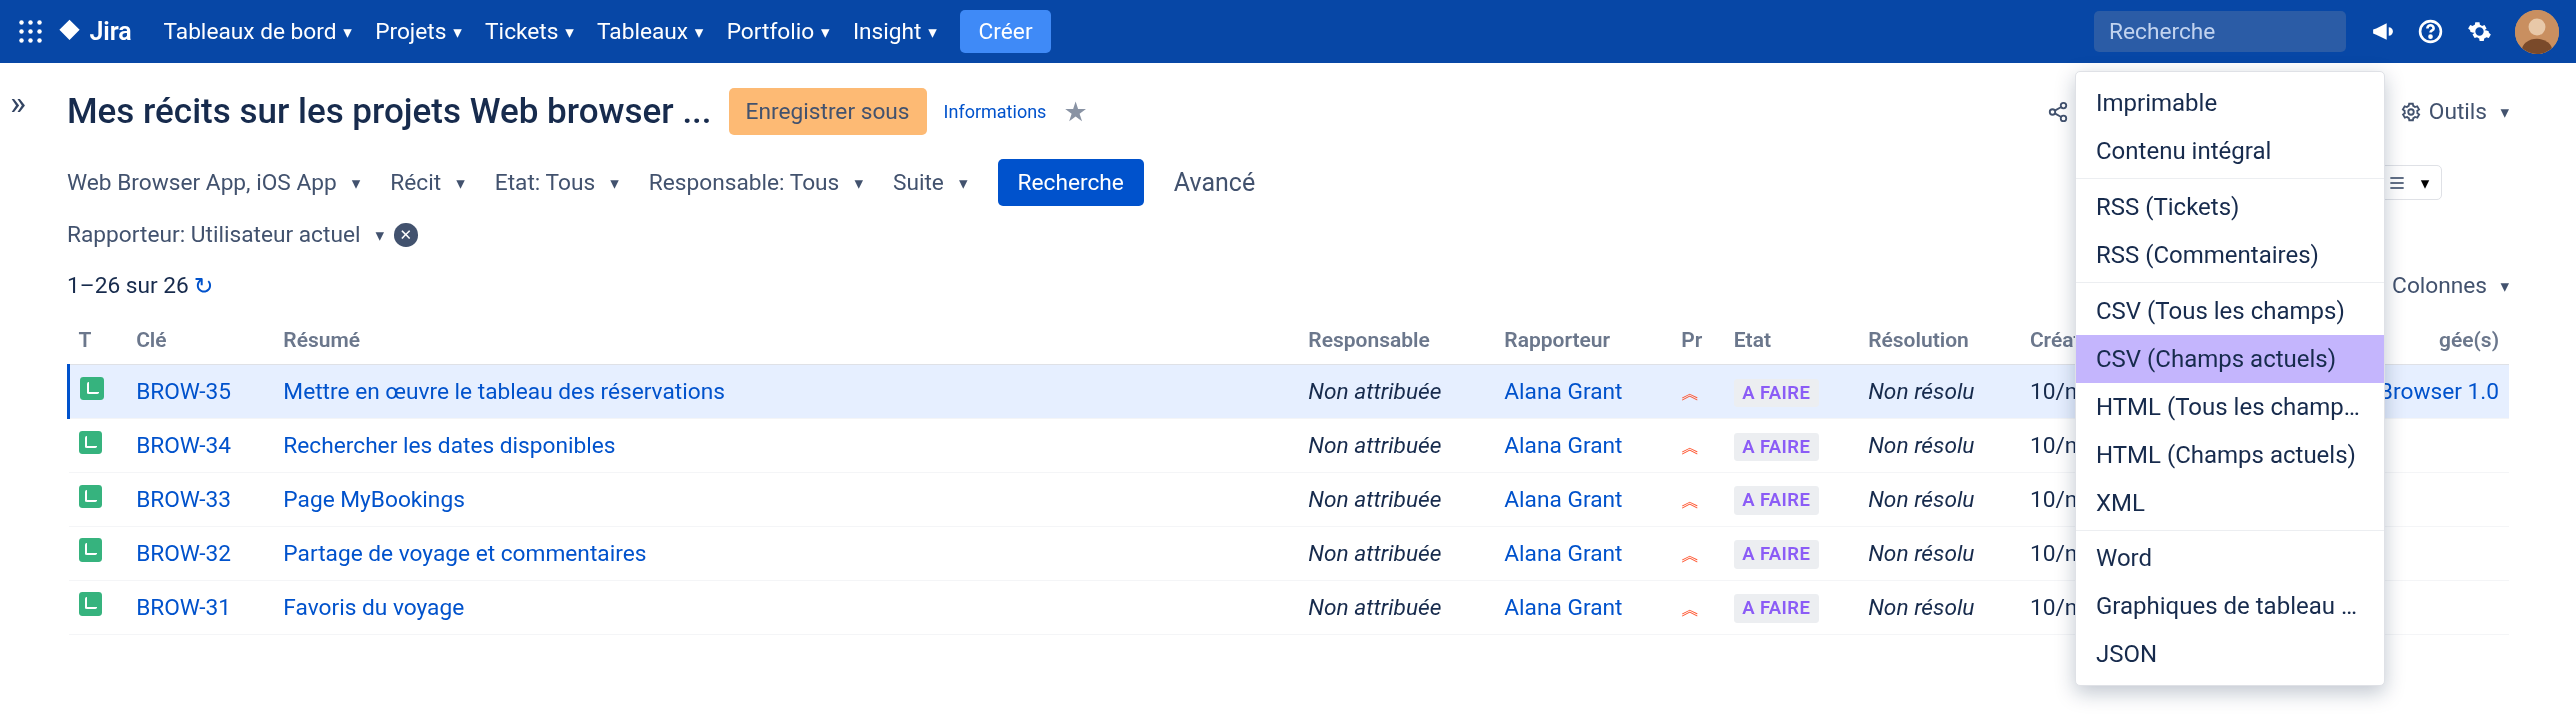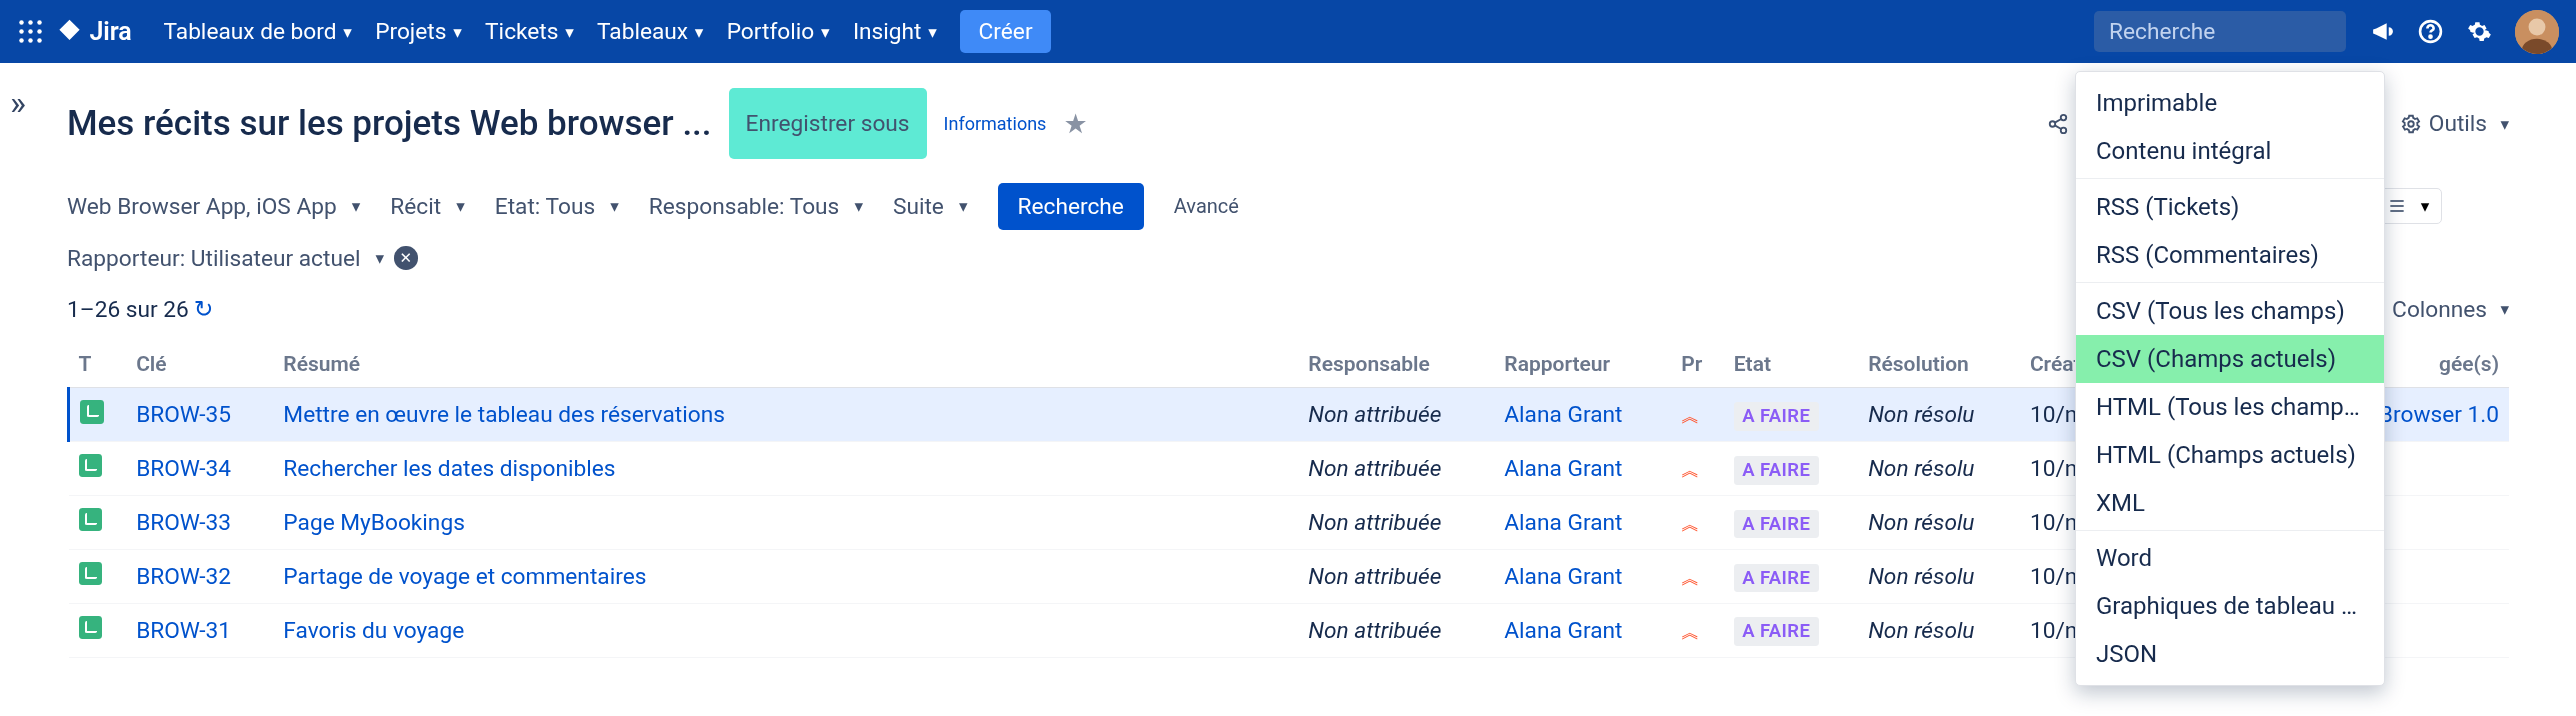--- a/index.html
+++ b/index.html
@@ -18,37 +18,37 @@
 .search-box input { background: transparent; border: none; color: #deebff; font-size: 22.7px; outline: none; flex: 1; }
 .search-box input::placeholder { color: #c1d3ef; }
 .top-icon { margin-left: 23.5px; display: inline-flex; cursor: pointer; }
 .avatar { width: 44px; height: 44px; border-radius: 50%; background: #d0a070; margin-left: 23.5px; overflow: hidden; }
 
 
 .page { padding: 25px 67px 0 67px; position: relative; }
 .expand-side { position: absolute; left: 10px; top: 20px; font-size: 34px; color: #344563; cursor: pointer; }
 .header-row { display: flex; align-items: center; gap: 17px; margin-bottom: 23.5px; }
 .page-title { font-size: 35px; font-weight: 500; color: #172b4d; }
-.save-as { background: #5eead4; color: #42526e; border: none; border-radius: 5px; padding: 22px 17px; font-size: 22.7px; cursor: pointer; }
+.save-as { background: #fdba74; color: #42526e; border: none; border-radius: 5px; padding: 10px 17px; font-size: 22.7px; cursor: pointer; }
 .info-link { color: #0052cc; font-size: 18px; text-decoration: none; }
 .star-icon { color: #8993a4; font-size: 27px; cursor: pointer; }
 .header-spacer { flex: 1; }
 .hdr-btn { display: inline-flex; align-items: center; gap: 8.4px; padding: 8.4px 15px; color: #42526e; font-size: 22.7px; cursor: pointer; border-radius: 5px; }
 .export-btn { background: #253858; color: #fff; border: 2.5px solid #ff5630; border-radius: 6.7px; padding: 8.4px 15px; display: inline-flex; align-items: center; gap: 8.4px; font-size: 22.7px; cursor: pointer; }
 .export-btn .chevron { color: #fff; }
 .tools-btn { display: inline-flex; align-items: center; gap: 6.7px; color: #42526e; font-size: 22.7px; cursor: pointer; margin-left: 15px; }
 
 
 .filter-row { display: flex; align-items: center; gap: 30px; flex-wrap: wrap; margin-bottom: 15px; }
 .filter-row2 { display: flex; align-items: center; gap: 10px; margin-bottom: 23.5px; }
 .fdrop { display: inline-flex; align-items: center; gap: 8.4px; color: #42526e; font-size: 22.7px; cursor: pointer; }
 .text-filter { border: 1.7px solid #dfe1e6; border-radius: 5px; padding: 8.4px 13.4px; font-size: 22.7px; width: 243px; }
 .text-filter::placeholder { color: #7a869a; }
 .search-btn { background: #0052cc; color: #fff; border: none; border-radius: 5px; padding: 10px 20px; font-size: 22.7px; cursor: pointer; }
-.adv-link { color: #42526e; font-size: 20px; cursor: pointer; }
+.adv-link { color: #42526e; font-size: 25px; cursor: pointer; }
 .clear-chip { background: #42526e; color: #fff; border-radius: 50%; width: 23.5px; height: 23.5px; display: inline-flex; align-items: center; justify-content: center; font-size: 15px; cursor: pointer; }
 .view-toggle { border: 0.8px solid #dfe1e6; border-radius: 5px; padding: 6.7px 11.7px; display: inline-flex; align-items: center; gap: 6.7px; cursor: pointer; position: absolute; right: 67px; }
 
 
 .count-row { display: flex; align-items: center; margin-bottom: 17px; }
 .count-txt { font-size: 22.7px; color: #172b4d; }
 .count-txt b { font-weight: 400; }
 .refresh-icon { color: #0052cc; margin-left: 5px; cursor: pointer; font-size: 23.5px; }
 .count-spacer { flex: 1; }
 .cols-btn { display: inline-flex; align-items: center; gap: 6.7px; color: #42526e; font-size: 22.7px; cursor: pointer; }
@@ -64,21 +64,21 @@
 .sum-link { color: #0052cc; text-decoration: none; }
 .assignee { font-style: italic; color: #172b4d; }
 .reporter { color: #0052cc; text-decoration: none; }
 .prio { color: #ff5630; font-size: 18.5px; letter-spacing: -1.7px; }
 .status-badge { background: #eceef1; color: #8b5cf6; font-size: 18.5px; font-weight: 600; padding: 3.4px 8.4px; border-radius: 3.4px; letter-spacing: 0.4px; }
 .resolution { font-style: italic; }
 
 
 .export-menu { position: absolute; top: 8.4px; right: 191px; width: 310px; background: #fff; border: 0.8px solid #dfe1e6; border-radius: 5px; box-shadow: 0 6.7px 20px rgba(9,30,66,0.25); z-index: 100; padding: 6.7px 0; }
 .export-menu .mi { padding: 10px 20px; font-size: 24px; color: #172b4d; cursor: pointer; white-space: nowrap; overflow: hidden; text-overflow: ellipsis; }
-.export-menu .mi.active { background: #86efac; }
+.export-menu .mi.active { background: #c4b5fd; }
 .export-menu hr { border: none; border-top: 0.8px solid #eceef1; margin: 3.4px 0; }
 </style>
 </head>
 <body>
 
 <div class="topnav">
   <span class="apps-icon">
     <svg width="27" height="27" viewBox="0 0 24 24" fill="#fff">
         <circle cx="4" cy="4" r="2"></circle>
         <circle cx="12" cy="4" r="2"></circle>

